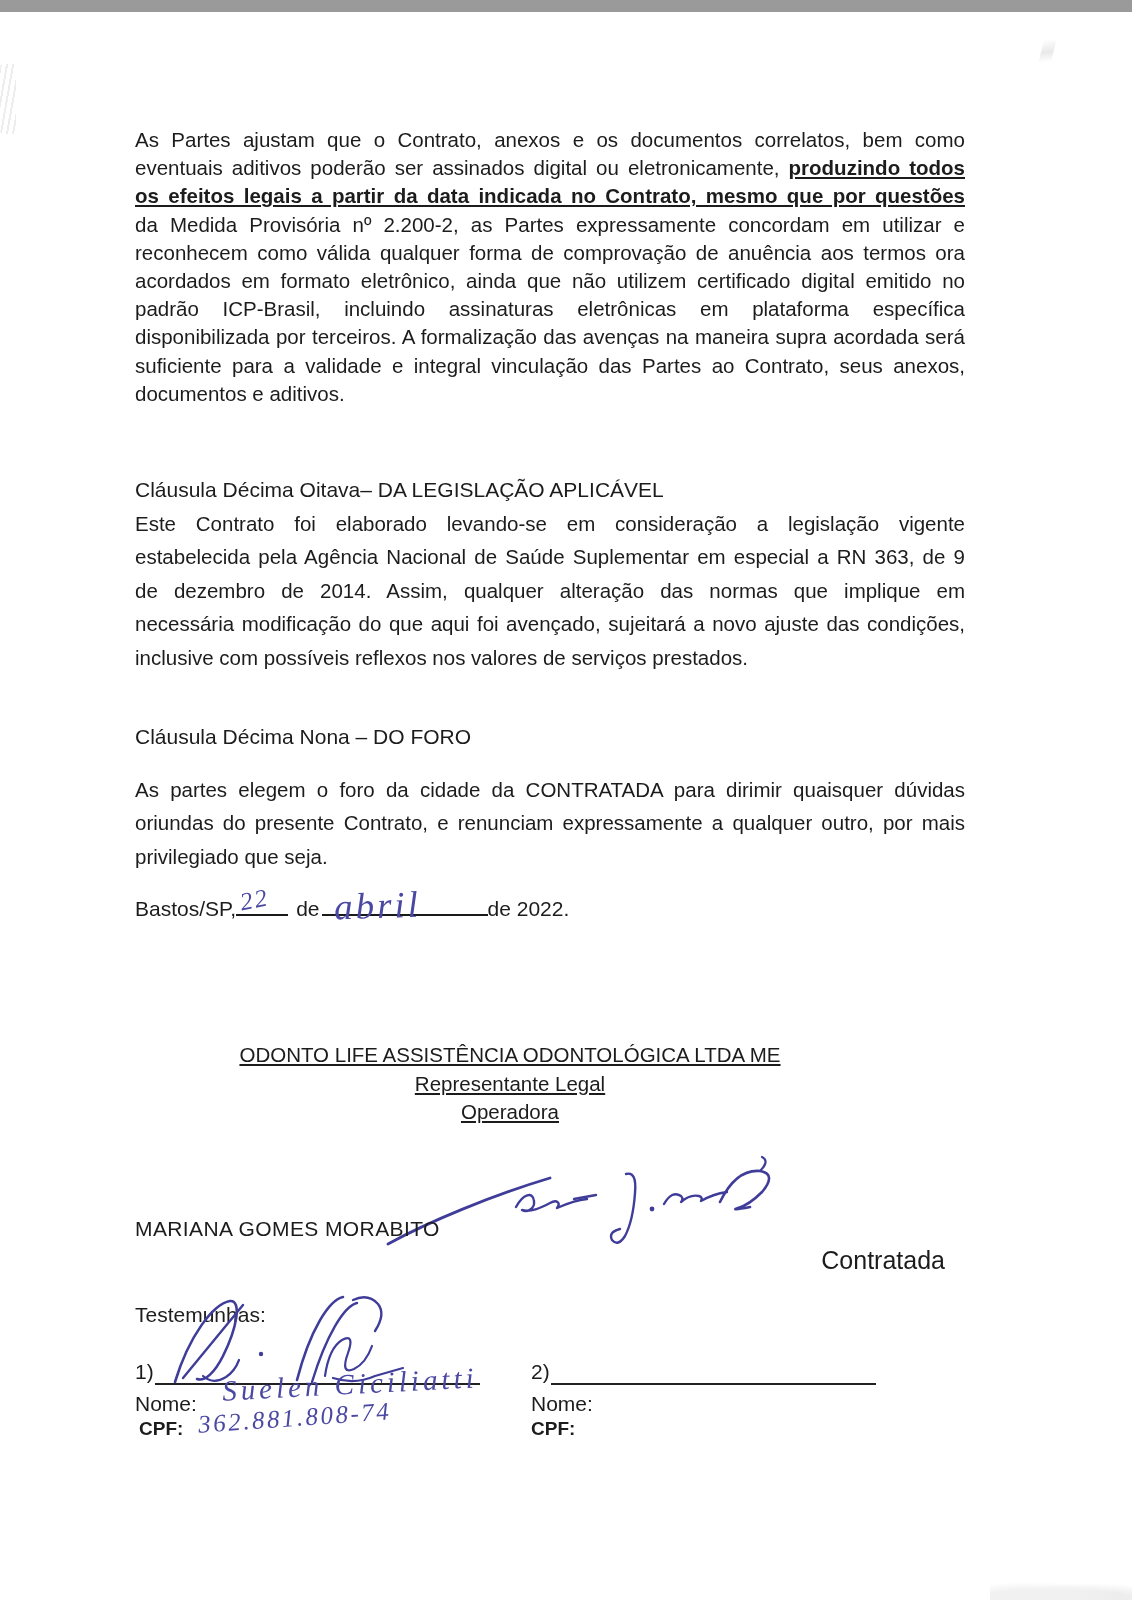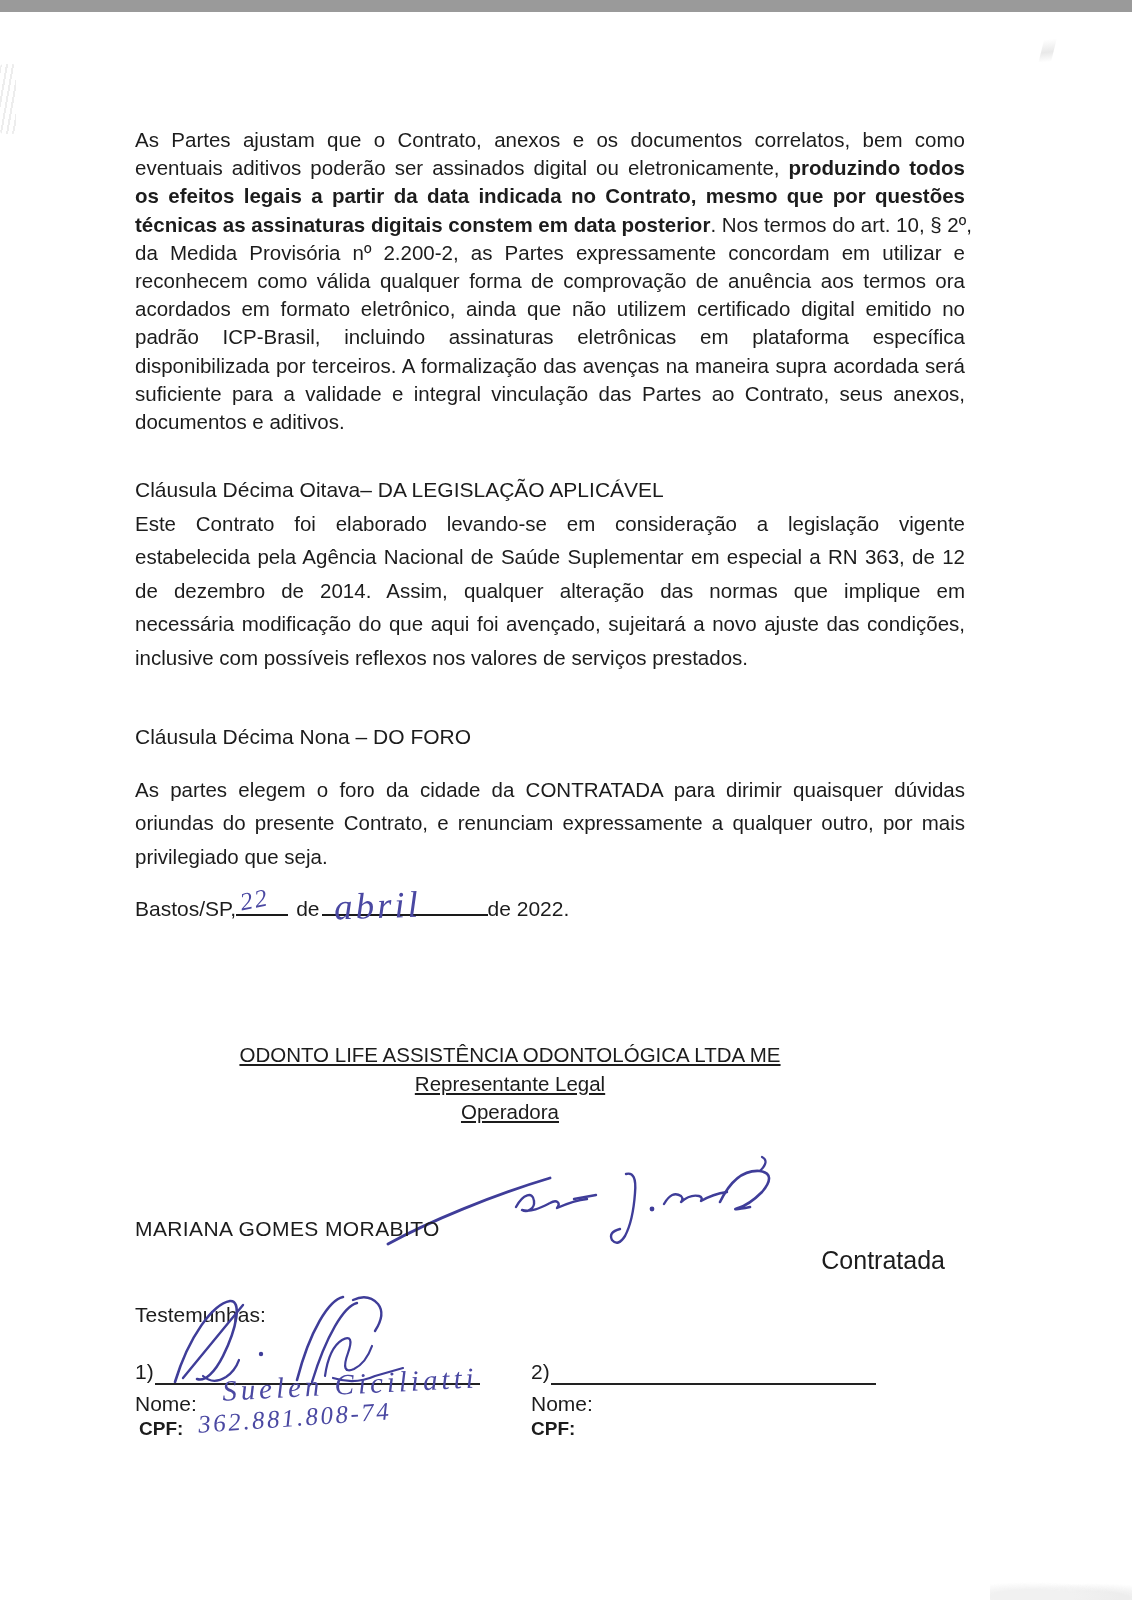--- a/index.html
+++ b/index.html
@@ -25,21 +25,21 @@
       radial-gradient(ellipse at 72% 60%,#ebebeb 0 26%,transparent 58%);
     opacity:.85;}
   .art-bottomband{position:absolute;left:0;top:1590px;width:1132px;height:10px;
     background:linear-gradient(#ffffff,#f0f0f0);opacity:.7;}
   
   .para{position:absolute;left:135px;width:830px;font-size:20.5px;}
   .dline{text-align:justify;text-align-last:justify;white-space:nowrap;overflow:visible;}
   .dline.end{text-align-last:left;}
   .p1 .dline{height:28.2px;line-height:28.2px;}
   .p2 .dline,.p3 .dline{height:33.4px;line-height:33.4px;}
-  .b{font-weight:bold;}
+  .b{font-weight:bold;text-decoration:underline;}
   .h{position:absolute;left:135px;font-size:21px;font-weight:normal;line-height:28px;white-space:nowrap;}
   
   .dateline{position:absolute;left:135px;top:882px;font-size:21px;line-height:26px;white-space:nowrap;}
   .dateline .slot{display:inline-block;border-bottom:2.2px solid #1a1a1a;position:relative;vertical-align:baseline;}
   .slot-day{width:52px;height:20px;}
   .slot-month{width:166px;height:20px;margin-left:2px;}
   .hw{font-family:"Liberation Serif","DejaVu Serif",serif;font-style:italic;color:#4a48a2;}
   .hw-day{position:absolute;left:4px;bottom:1px;font-size:25px;letter-spacing:2px;transform:rotate(-11deg);}
   .hw-month{position:absolute;left:12px;bottom:-5px;font-size:37px;letter-spacing:3px;transform:rotate(-2deg);}
   .d-sp{display:inline-block;width:8px;}
@@ -81,35 +81,34 @@
 
   <div class="art-left"></div>
   <div class="art-topright"></div>
   <div class="art-bottom"></div>
   <div class="art-bottomband"></div>
 
   <div class="para p1" style="top:114px">
       <div class="dline"><span>As Partes ajustam que o Contrato, anexos e os documentos correlatos, bem como</span></div>
       <div class="dline"><span>eventuais aditivos poderão ser assinados digital ou eletronicamente, </span><span class="b">produzindo todos</span></div>
       <div class="dline"><span class="b">os efeitos legais a partir da data indicada no Contrato, mesmo que por questões</span></div>
-      <div class="dline"><span class="b">técnicas as assinaturas digitais constem em data posterior</span><span>. Nos termos do art. 10, § 2º,</span></div>
       <div class="dline"><span>da Medida Provisória nº 2.200-2, as Partes expressamente concordam em utilizar e</span></div>
       <div class="dline"><span>reconhecem como válida qualquer forma de comprovação de anuência aos termos ora</span></div>
       <div class="dline"><span>acordados em formato eletrônico, ainda que não utilizem certificado digital emitido no</span></div>
       <div class="dline"><span>padrão ICP-Brasil, incluindo assinaturas eletrônicas em plataforma específica</span></div>
       <div class="dline"><span>disponibilizada por terceiros. A formalização das avenças na maneira supra acordada será</span></div>
       <div class="dline"><span>suficiente para a validade e integral vinculação das Partes ao Contrato, seus anexos,</span></div>
       <div class="dline end"><span>documentos e aditivos.</span></div>
     </div>
 
   <div class="h" style="top:464px">Cláusula Décima Oitava– DA LEGISLAÇÃO APLICÁVEL</div>
 
   <div class="para p2" style="top:495px">
       <div class="dline"><span>Este Contrato foi elaborado levando-se em consideração a legislação vigente</span></div>
-      <div class="dline"><span>estabelecida pela Agência Nacional de Saúde Suplementar em especial a RN 363, de 12</span></div>
+      <div class="dline"><span>estabelecida pela Agência Nacional de Saúde Suplementar em especial a RN 363, de 9</span></div>
       <div class="dline"><span>de dezembro de 2014. Assim, qualquer alteração das normas que implique em</span></div>
       <div class="dline"><span>necessária modificação do que aqui foi avençado, sujeitará a novo ajuste das condições,</span></div>
       <div class="dline end"><span>inclusive com possíveis reflexos nos valores de serviços prestados.</span></div>
     </div>
 
   <div class="h" style="top:711px">Cláusula Décima Nona – DO FORO</div>
 
   <div class="para p3" style="top:761px">
       <div class="dline"><span>As partes elegem o foro da cidade da CONTRATADA para dirimir quaisquer dúvidas</span></div>
       <div class="dline"><span>oriundas do presente Contrato, e renunciam expressamente a qualquer outro, por mais</span></div>

